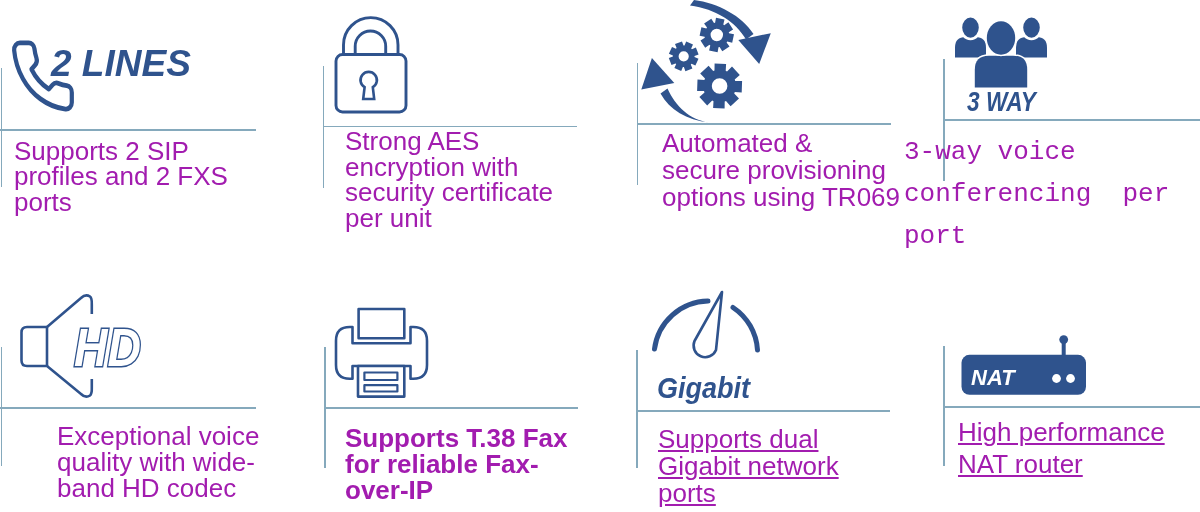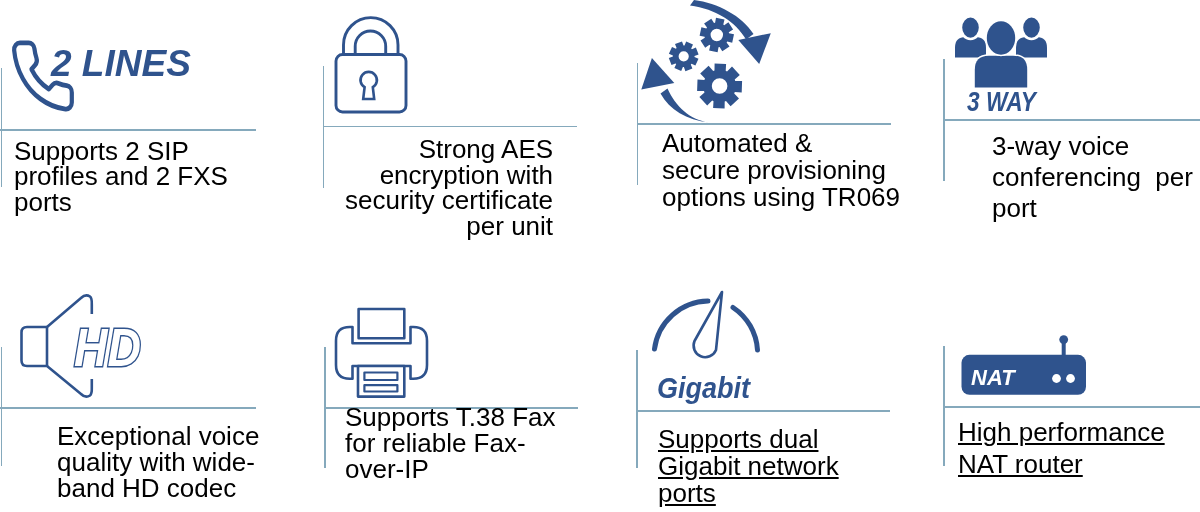--- a/index.html
+++ b/index.html
@@ -1,20 +1,20 @@
 <!DOCTYPE html>
 <html><head>
 <meta charset="utf-8">
 <style>
 html,body{margin:0;padding:0;background:#ffffff;}
 body{width:1200px;height:512px;position:relative;overflow:hidden;
      font-family:"Liberation Sans",sans-serif;}
 .vl{position:absolute;width:1.5px;background:#85a9bc;}
 .hl{position:absolute;height:1.5px;background:#85a9bc;}
-.cap{position:absolute;font-size:26px;line-height:26px;color:#000000;white-space:pre;}
+.cap{position:absolute;font-size:26px;line-height:26px;color:#a21caf;white-space:pre;}
 svg{position:absolute;overflow:visible;}
 </style>
 </head>
 <body>
 
 <div class="vl" style="left:0.75px;top:68px;height:119px;"></div>
 <div class="vl" style="left:322.8px;top:66px;height:121.5px;"></div>
 <div class="vl" style="left:636.5px;top:63px;height:122px;"></div>
 <div class="vl" style="left:943.3px;top:59px;height:122px;"></div>
 <div class="vl" style="left:0.75px;top:347px;height:119px;"></div>
@@ -27,34 +27,34 @@
 <div class="hl" style="left:636.5px;top:123px;width:254.5px;"></div>
 <div class="hl" style="left:943.3px;top:119.3px;width:256.7px;"></div>
 <div class="hl" style="left:0;top:407.4px;width:256px;"></div>
 <div class="hl" style="left:324.3px;top:407.4px;width:253.7px;"></div>
 <div class="hl" style="left:636.3px;top:410.3px;width:253.7px;"></div>
 <div class="hl" style="left:943.3px;top:406px;width:256.7px;"></div>
 
 <div class="cap" style="left:14px;top:138.7px;line-height:25.5px;">Supports 2 SIP
 profiles and 2 FXS
 ports</div>
-<div class="cap" style="left:345px;top:137px;line-height:25.5px;text-align:right;">Strong AES
+<div class="cap" style="left:345px;top:129px;line-height:25.5px;">Strong AES
 encryption with
 security certificate
 per unit</div>
 <div class="cap" style="left:662px;top:130.2px;line-height:27px;">Automated &amp;
 secure provisioning
 options using TR069</div>
-<div class="cap" style="left:992px;top:131px;line-height:31px;">3-way voice
+<div class="cap" style="left:904px;top:131px;line-height:42px;font-family:Liberation Mono, monospace;">3-way voice
 conferencing  per
 port</div>
 <div class="cap" style="left:14px;top:424.3px;line-height:25.8px;margin-left:43px;">Exceptional voice
 quality with wide-
 band HD codec</div>
-<div class="cap" style="left:345px;top:404px;line-height:26px;">Supports T.38 Fax
+<div class="cap" style="left:345px;top:425px;line-height:26px;font-weight:bold;">Supports T.38 Fax
 for reliable Fax-
 over-IP</div>
 <div class="cap" style="left:658px;top:425.5px;line-height:27px;text-decoration:underline;">Supports dual
 Gigabit network
 ports</div>
 <div class="cap" style="left:958px;top:417px;line-height:31.5px;text-decoration:underline;">High performance
 NAT router</div>
 
 <svg style="left:0;top:0;" width="300" height="130" viewBox="0 0 300 130">
   <g transform="translate(8,36.3) scale(2.9,3.32)" fill="none" stroke="#2f538d" stroke-width="1.45" stroke-linejoin="round">

